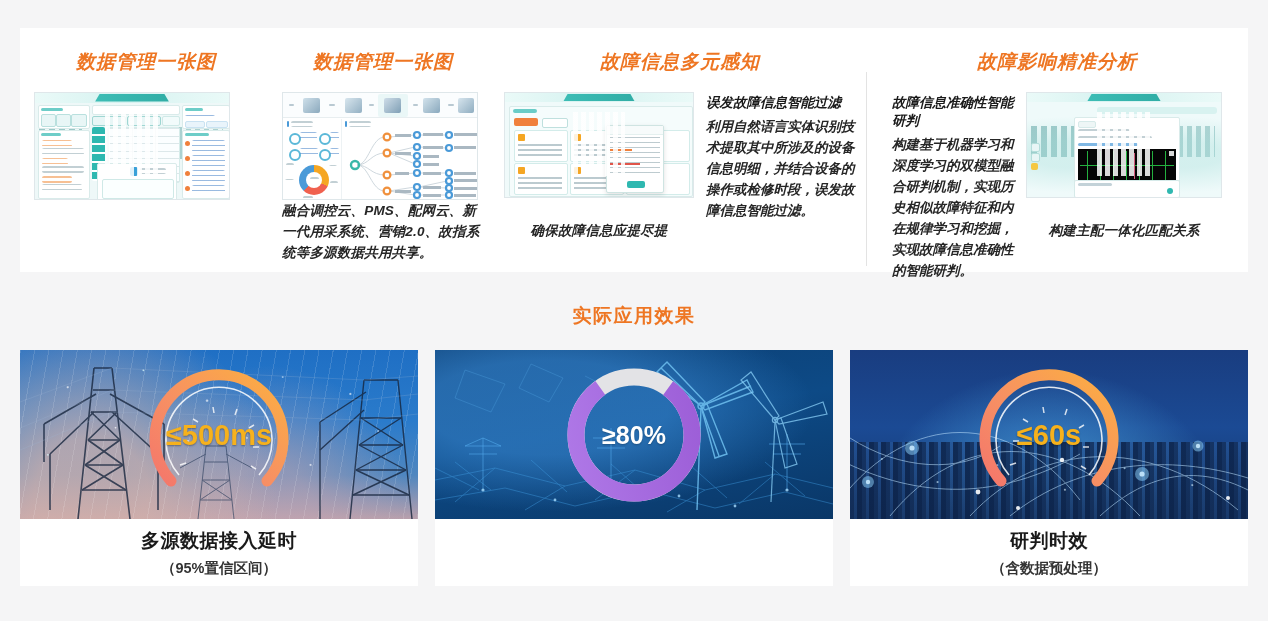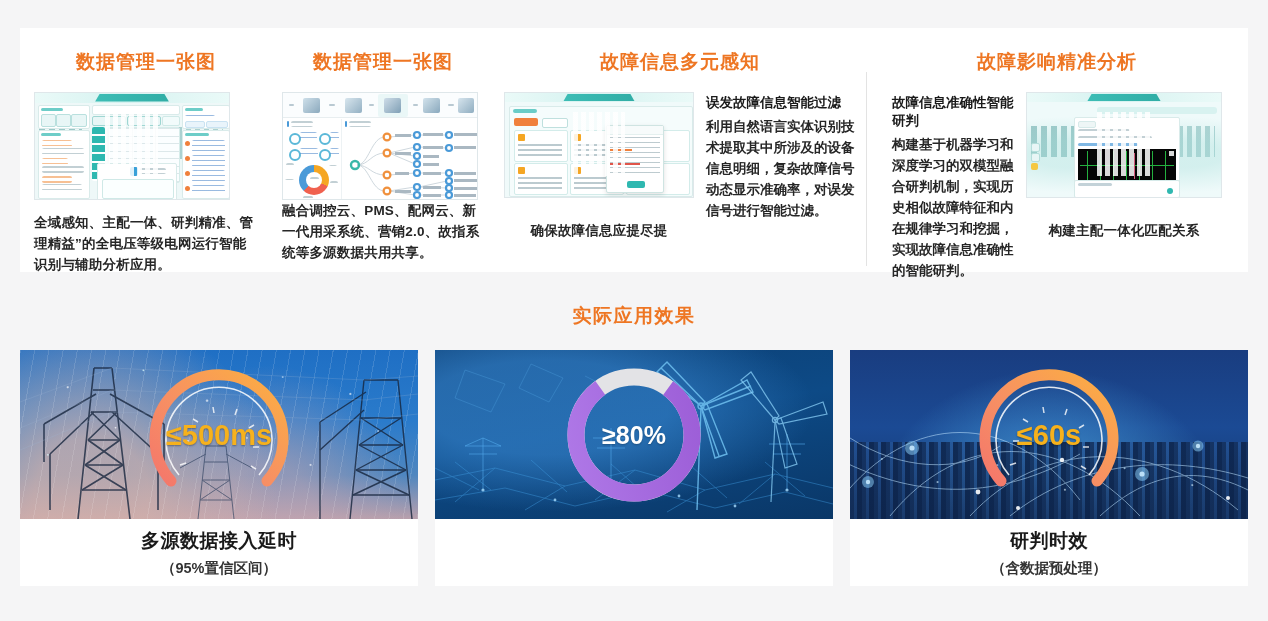--- a/index.html
+++ b/index.html
@@ -12,21 +12,21 @@
     -webkit-font-smoothing:antialiased;
   }
 
   
   .top-panel{
     position:absolute;left:20px;top:28px;width:1228px;height:244px;
     background:#ffffff;
     box-sizing:border-box;
     display:flex;
   }
-  .feat-col{position:relative;box-sizing:border-box;}
+  .feat-col{position:relative;box-sizing:border-box;font-style:italic;}
   .feat-col.c1{width:252px;padding:0 14px;}
   .feat-col.c2{width:222px;padding:0 10px;}
   .feat-col.c3{width:372px;padding:0 10px;}
   .feat-col.c4{width:382px;padding:0 26px;}
 
   .col-divider{
     position:absolute;left:846px;top:44px;width:1px;height:194px;
     background:#e3e3e3;
   }
 
@@ -244,21 +244,20 @@
         <div class="chip lines-b" style="left:9px;top:9px;width:33px;height:12px;"></div>
         <div class="chip" style="left:2px;top:25px;width:5px;height:5px;background:#f0803c;border-radius:50%;"></div>
         <div class="chip lines-b" style="left:9px;top:24px;width:33px;height:12px;"></div>
         <div class="chip" style="left:2px;top:40px;width:5px;height:5px;background:#f0803c;border-radius:50%;"></div>
         <div class="chip lines-b" style="left:9px;top:39px;width:33px;height:12px;"></div>
         <div class="chip" style="left:2px;top:55px;width:5px;height:5px;background:#f0803c;border-radius:50%;"></div>
         <div class="chip lines-b" style="left:9px;top:54px;width:33px;height:9px;"></div>
       </div>
     </div>
 
-    <div class="cap" style="margin-top:12px;">全域感知、主配一体、研判精准、管理精益”的全电压等级电网运行智能识别与辅助分析应用。</div>
   </div>
 
   <div class="feat-col c2">
     <div class="feat-title">数据管理一张图</div>
 
     <div class="shot" style="margin:17px 0 0 0;width:196px;height:108px;background:#ffffff;">
       <div style="position:absolute;left:0;top:0;right:0;height:24px;background:#fbfdfe;border-bottom:1px solid #e8eef0;"></div>
       <div class="chip" style="left:20px;top:5px;width:17px;height:15px;background:linear-gradient(135deg,#cfe0ea,#8ba9bd);border-radius:2px;"></div>
       <div class="chip" style="left:62px;top:5px;width:17px;height:15px;background:linear-gradient(135deg,#d8e6ee,#93b0c3);border-radius:2px;"></div>
       <div class="chip" style="left:95px;top:1px;width:30px;height:23px;background:#eaf7f7;"></div>
@@ -404,21 +403,21 @@
               <div style="position:absolute;left:3px;top:23px;width:22px;height:2px;background:#f0803c;"></div>
               <div style="position:absolute;left:3px;top:37px;width:30px;height:2px;background:#e0554a;"></div>
               <div style="position:absolute;left:20px;top:55px;width:18px;height:7px;background:#2fb8b0;border-radius:2px;"></div>
             </div>
           </div>
         </div>
         <div class="cap cap-center" style="margin-top:22px;">确保故障信息应提尽提</div>
       </div>
       <div style="width:160px;padding-top:2px;">
         <div class="sub-h">误发故障信息智能过滤</div>
-        <p class="sub-p">利用自然语言实体识别技术提取其中所涉及的设备信息明细，复杂故障信号动态显示准确率，对误发信号进行智能过滤。</p>
+        <p class="sub-p">利用自然语言实体识别技术提取其中所涉及的设备信息明细，并结合设备的操作或检修时段，误发故障信息智能过滤。</p>
       </div>
     </div>
   </div>
 
   <div class="feat-col c4">
     <div class="feat-title">故障影响精准分析</div>
     <div class="split" style="margin-top:17px;">
       <div style="width:160px;padding-top:2px;">
         <div class="sub-h">故障信息准确性智能研判</div>
         <p class="sub-p">构建基于机器学习和深度学习的双模型融合研判机制，实现历史相似故障特征和内在规律学习和挖掘，实现故障信息准确性的智能研判。</p>

